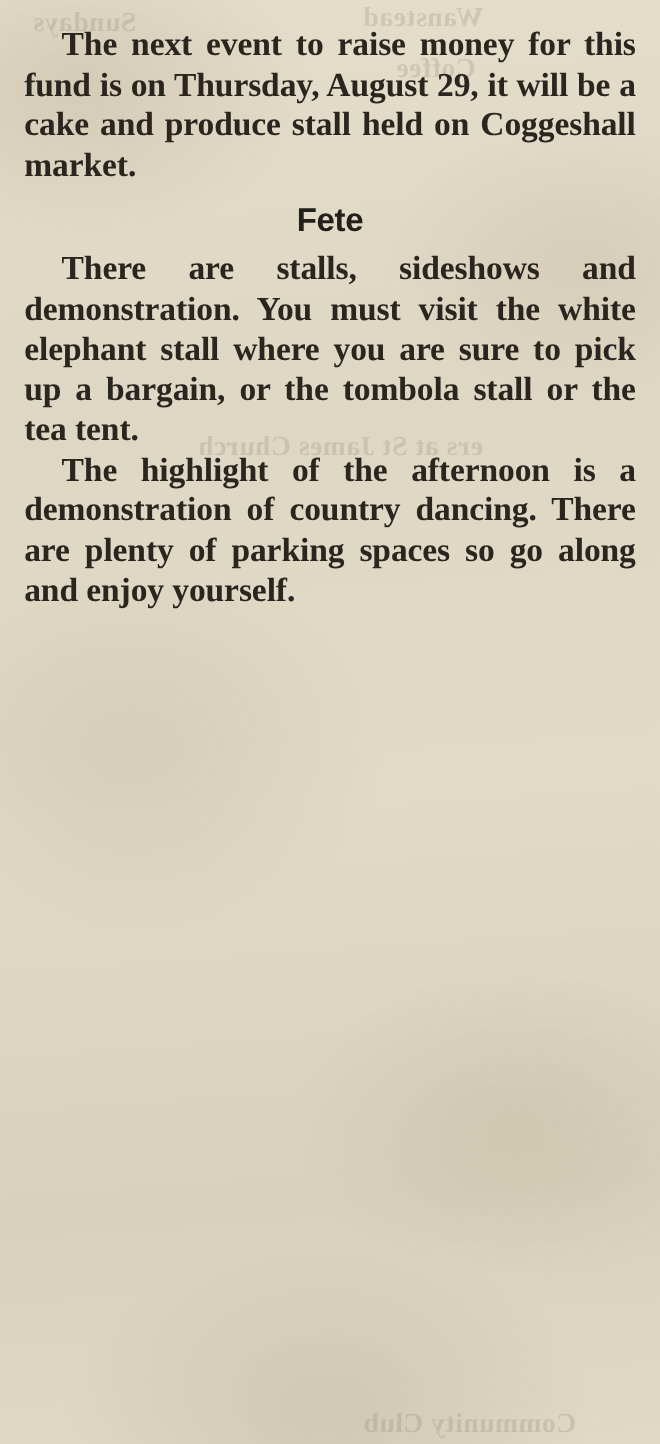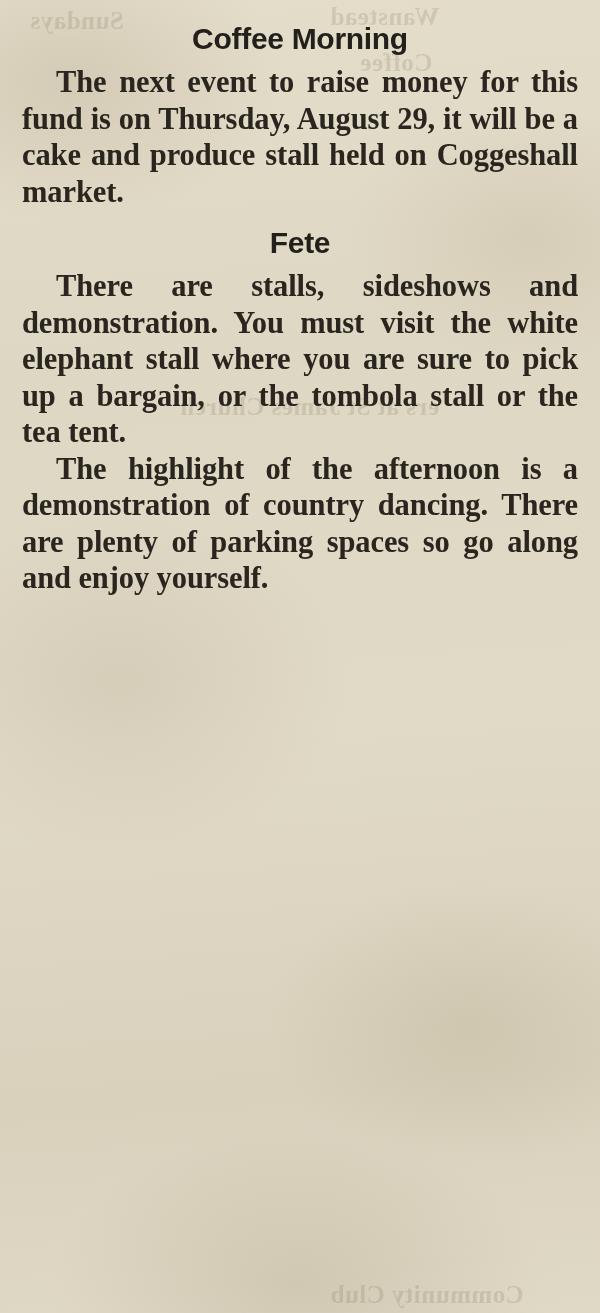--- a/index.html
+++ b/index.html
@@ -92,21 +92,20 @@
   <div class="bl" style="left:30px; top:4px;">Sundays</div>
   <div class="bl" style="left:330px; top:0px;">Wanstead</div>
   <div class="bl" style="left:360px; top:46px;">Coffee</div>
   <div class="bl" style="left:180px; top:390px;">ers at St James Church</div>
   <div class="bl" style="left:330px; top:1278px;">Community Club</div>
 </div>
 
 <div class="content">
 
   <article>
-    <h2 class="headline">Coffee Morning</h2>
     <p class="body indent">The next event to raise money for this fund is on Thursday, August 29, it will be a cake and produce stall held on Coggeshall market.</p>
   </article>
 
   <article>
     <h2 class="headline second">Fete</h2>
     <p class="body indent">There are stalls, sideshows and demonstration. You must visit the white elephant stall where you are sure to pick up a bargain, or the tombola stall or the tea tent.</p>
     <p class="body indent">The highlight of the afternoon is a demonstration of country dancing. There are plenty of parking spaces so go along and enjoy yourself.</p>
   </article>
 
 </div>

